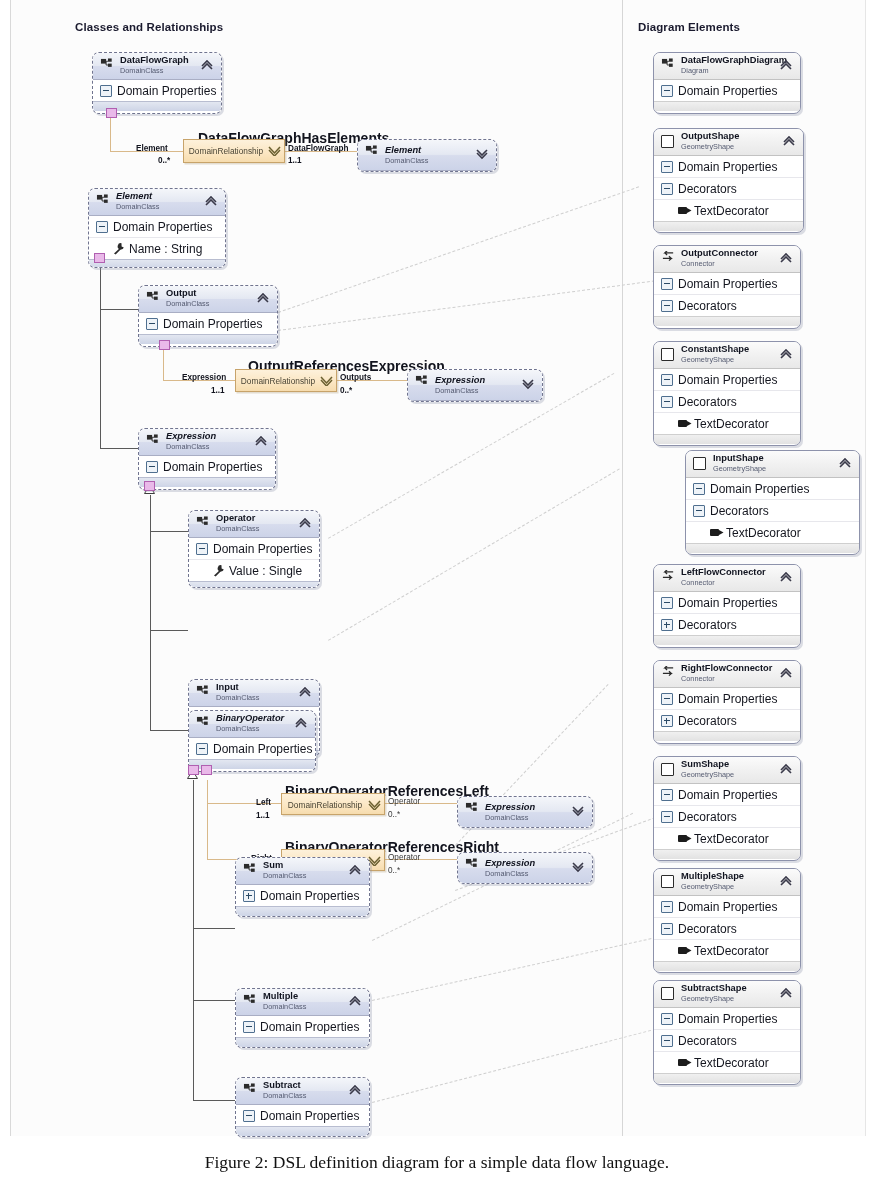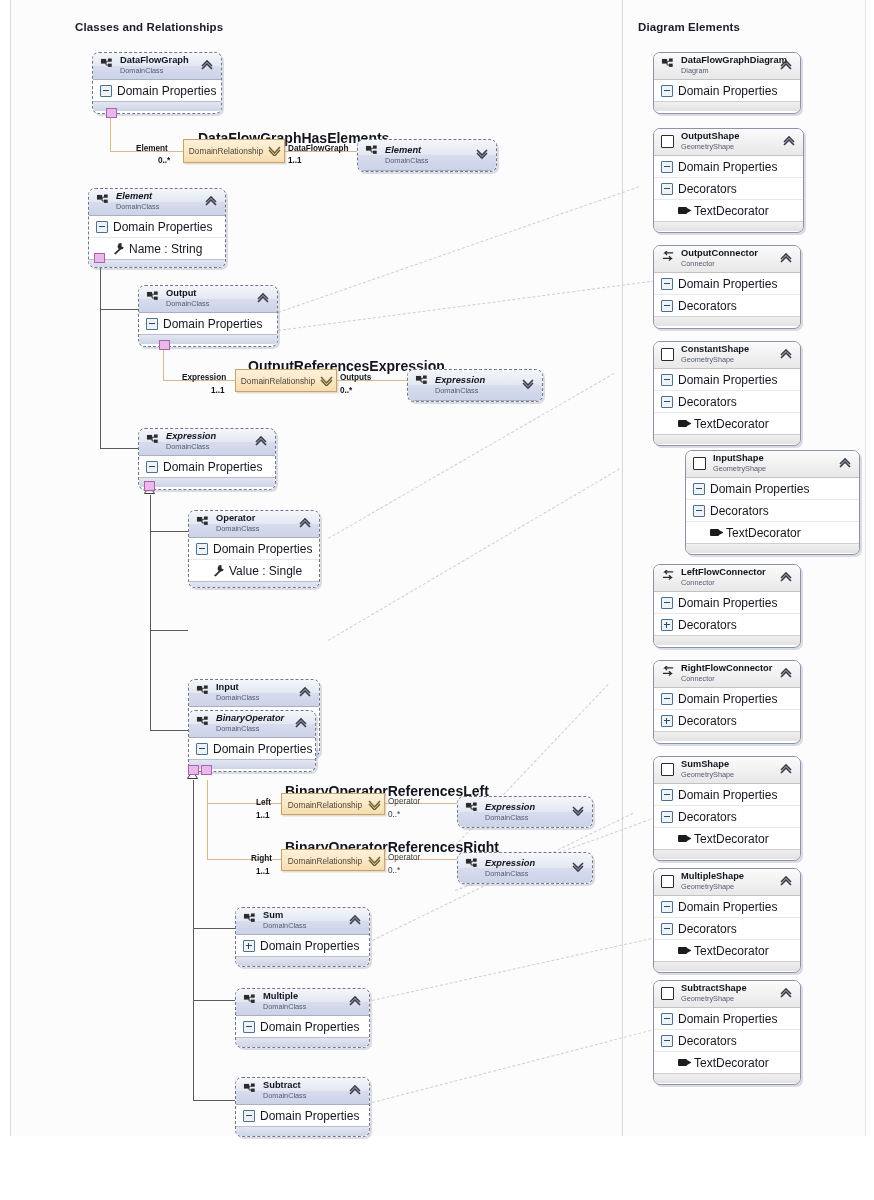--- a/index.html
+++ b/index.html
@@ -448,21 +448,21 @@
         </svg>
       <div class="ttl ital">Expression</div>
       <div class="sub">DomainClass</div>
       <svg class="chev" style="top:8px;" viewBox="0 0 14 13">
         <path d="M2 2 L7 7 L12 2" stroke="#3a3a4a" stroke-width="1.6" fill="none"></path>
         <path d="M2 5 L7 10 L12 5" stroke="#3a3a4a" stroke-width="1.6" fill="none"></path>
         </svg>
     </div>
   </div>
 
-  <div class="shape sel" style="left:235px;top:907px;width:135px;height:60px;">
+  <div class="shape sel" style="left:235px;top:857px;width:135px;height:60px;">
     <div class="hdr">
       <svg class="ic" viewBox="0 0 16 15">
         <rect x="1" y="1" width="5.5" height="5" fill="#2b2b2b"></rect>
           <rect x="8.5" y="0.5" width="4" height="3.5" fill="#2b2b2b"></rect>
         <rect x="8.5" y="6" width="4" height="3.5" fill="#2b2b2b"></rect>
           <path d="M6.5 3.5 H8.5 M6.5 3.5 V7.5 H8.5" stroke="#2b2b2b" fill="none" stroke-width="1"></path>
         </svg>
       <div class="ttl">Sum</div>
       <div class="sub">DomainClass</div>
       <svg class="chev" viewBox="0 0 14 13">
@@ -802,14 +802,15 @@
         <svg class="tdec" viewBox="0 0 14 9">
           <rect x="0" y="1" width="9" height="7" rx="1" fill="#1c1c1c"></rect>
           <path d="M9 2 L13.5 4.5 L9 7 Z" fill="#1c1c1c"></path>
           </svg>
         <span class="lbl">TextDecorator</span>
       </div>
     </div>
     <div class="foot plain"></div>
   </div>
 
+  <div class="caption">Figure 2: DSL definition diagram for a simple data flow language.</div>
 
 </div>
 
 </body></html>

